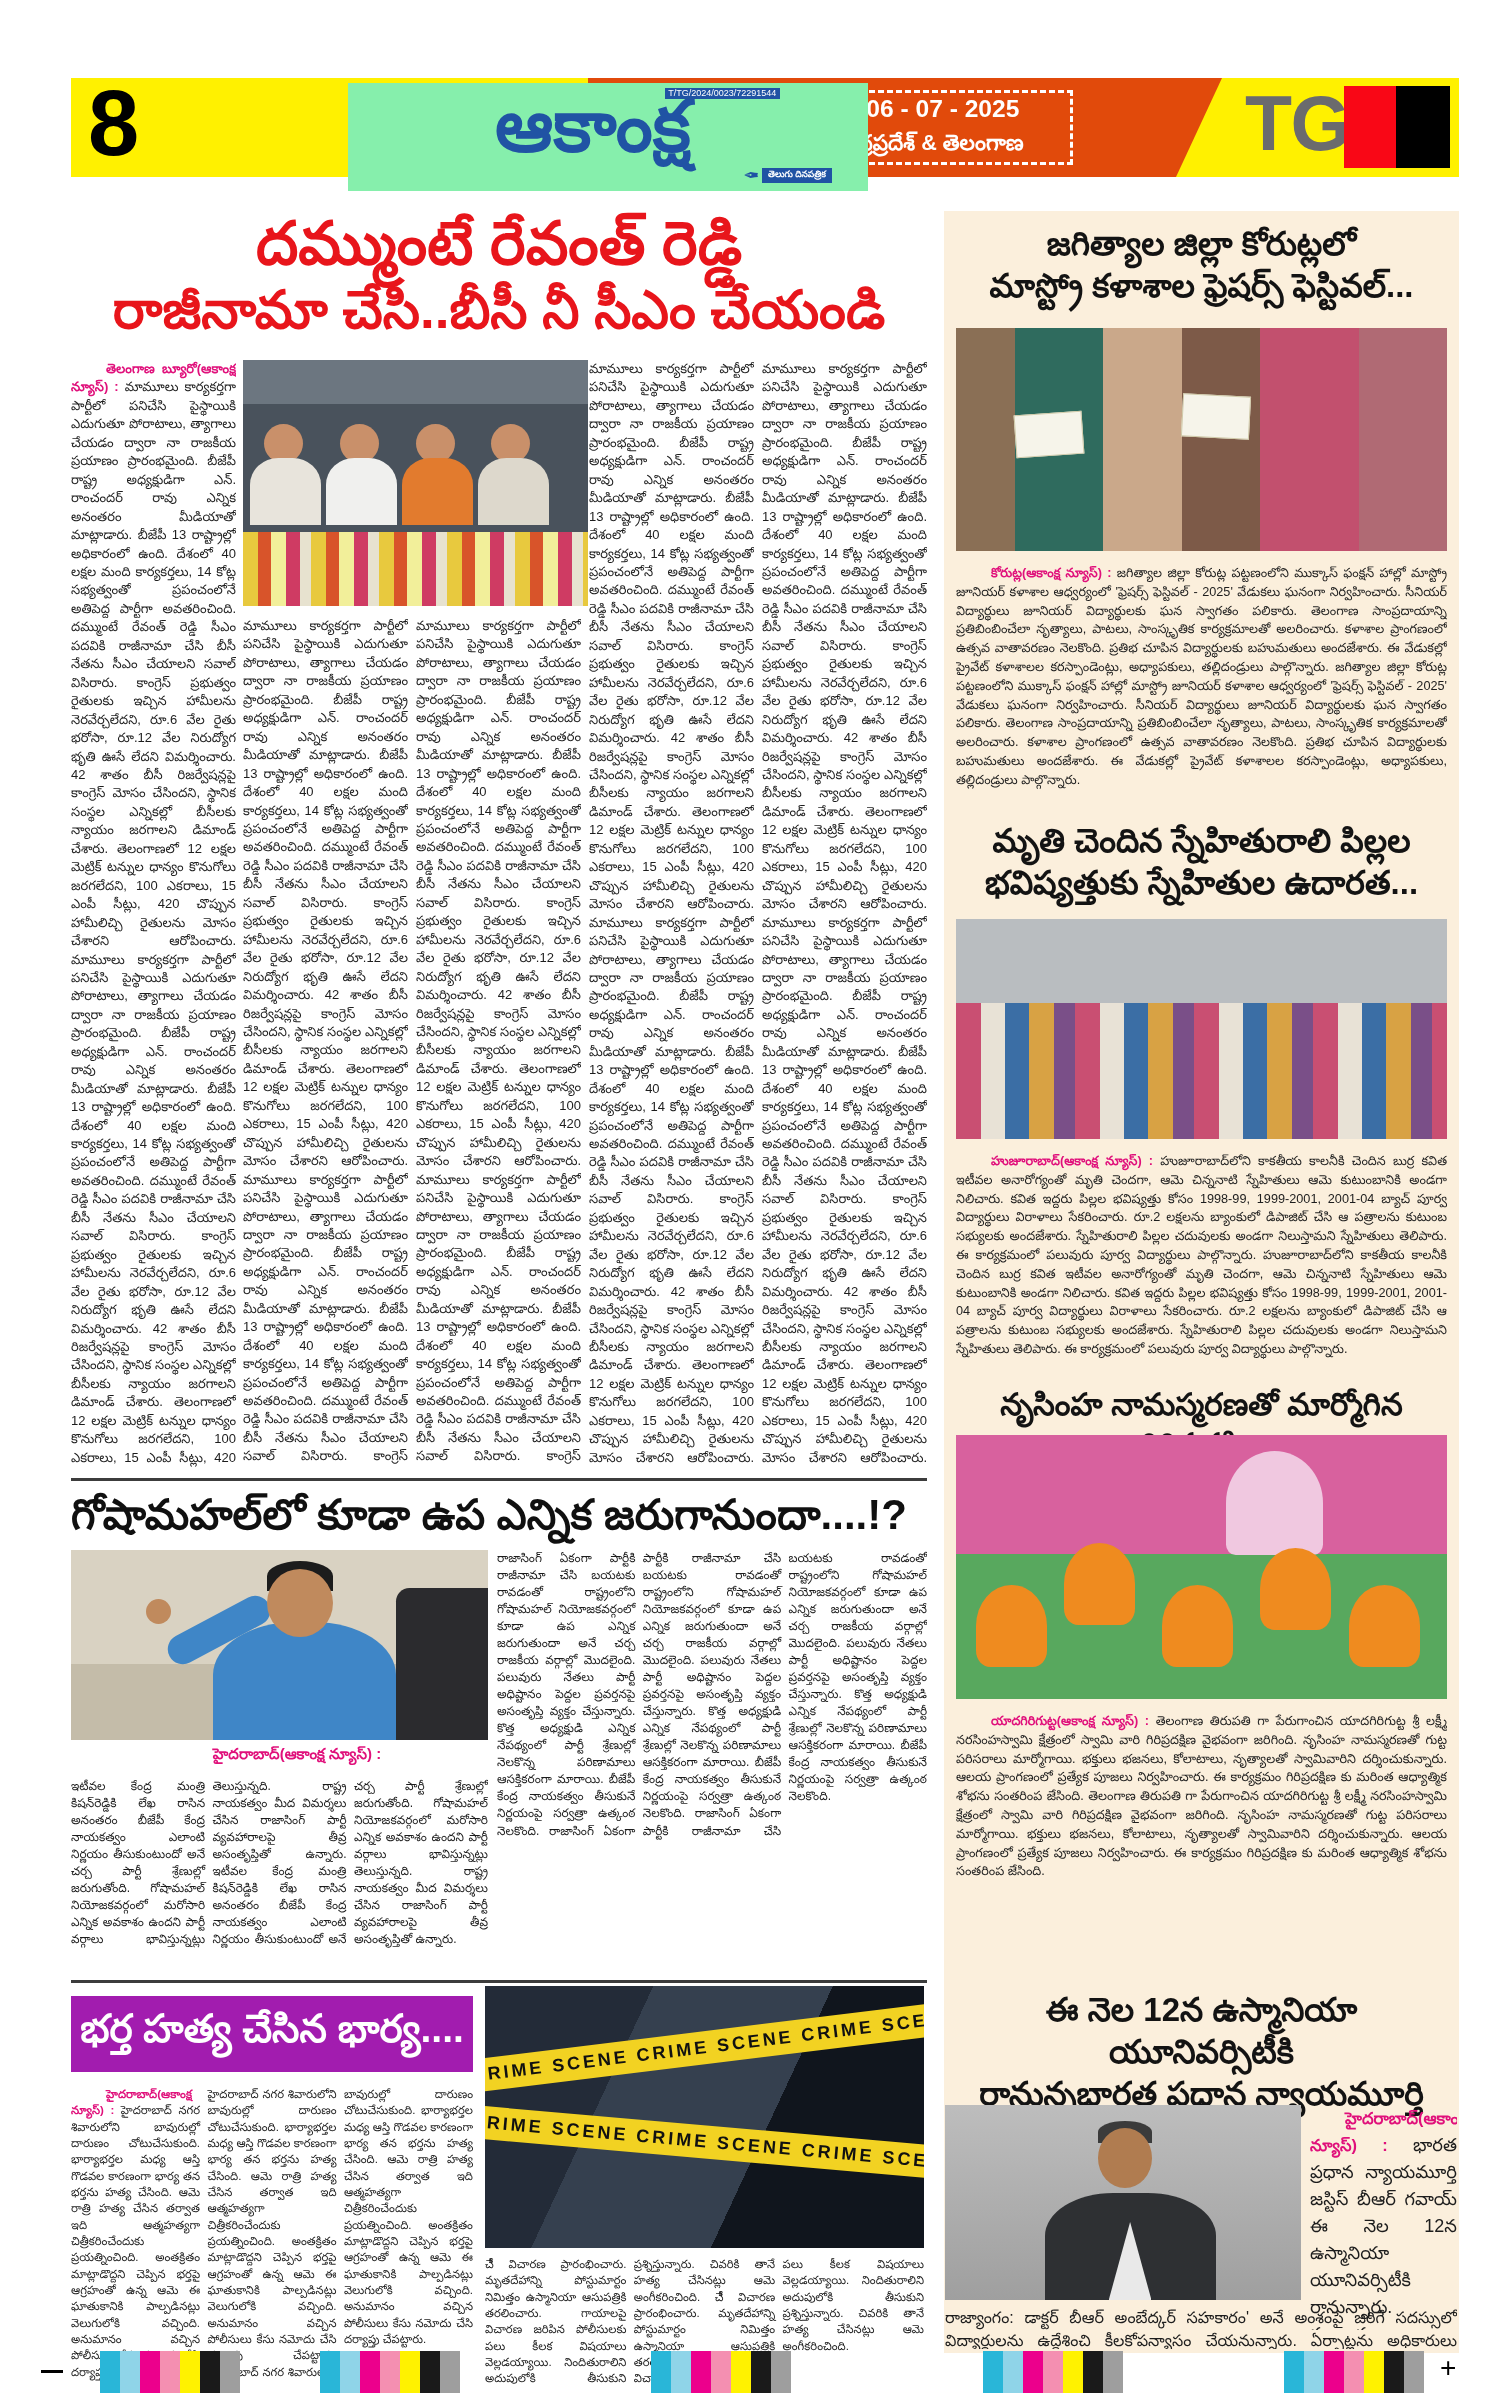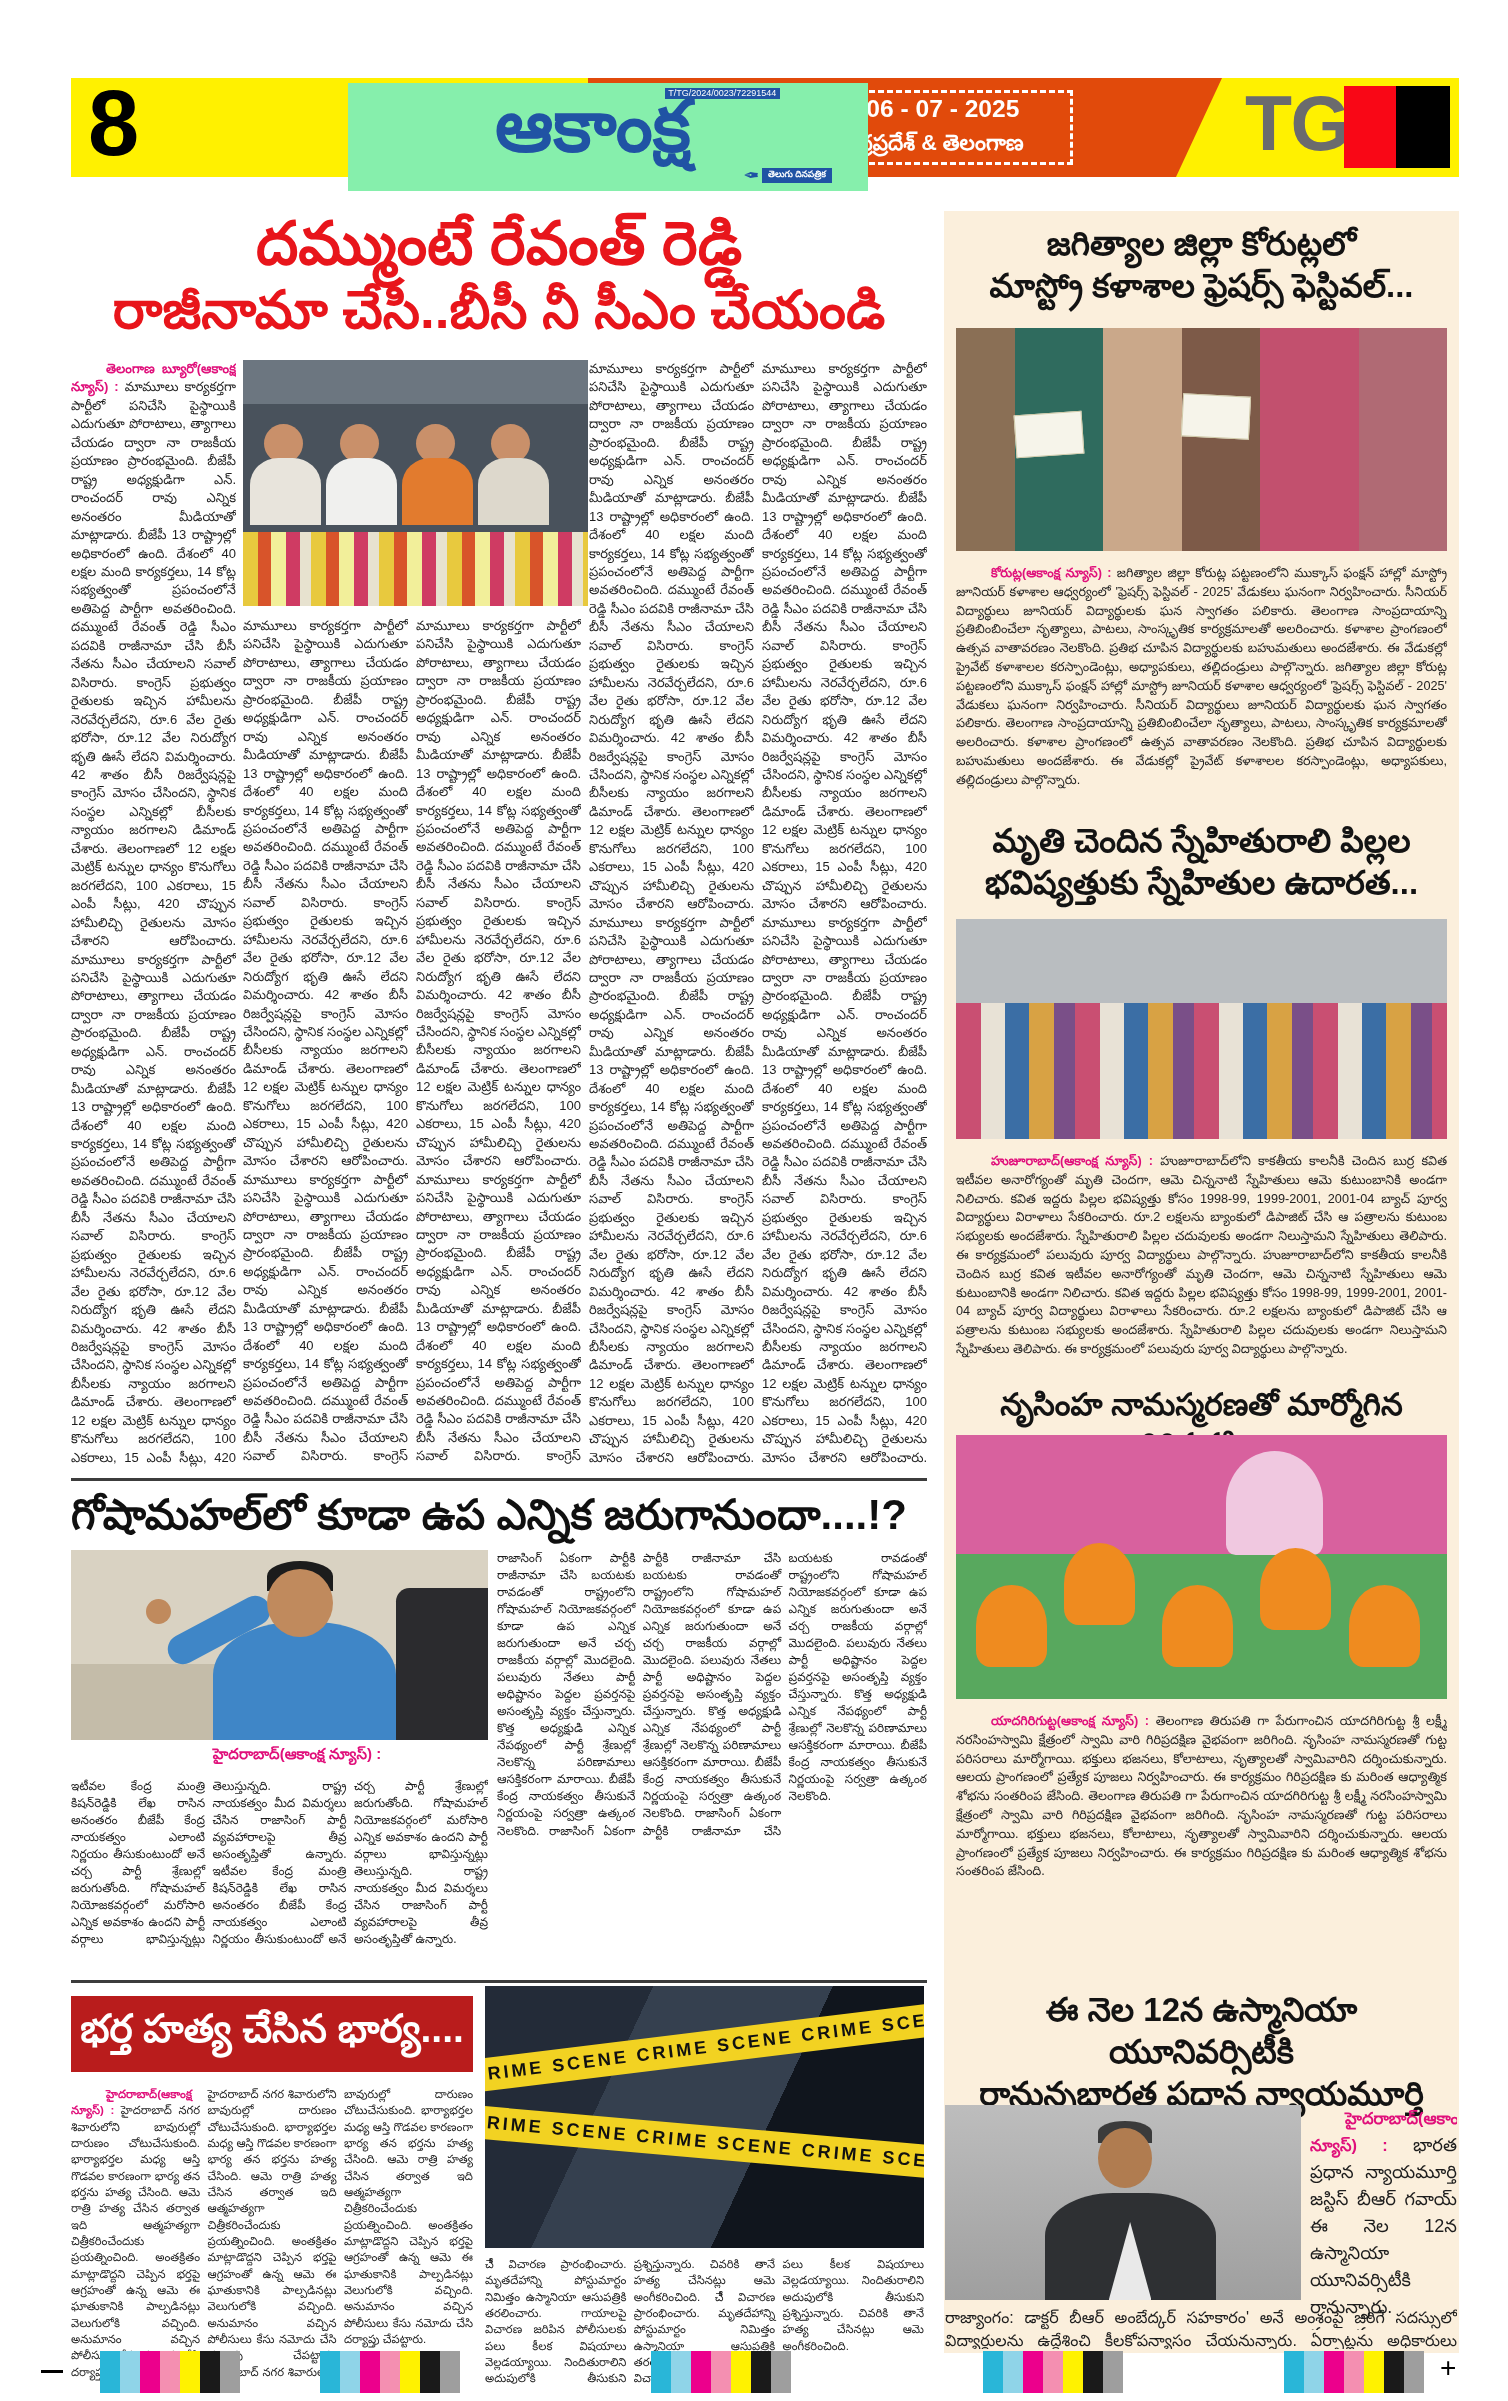--- a/index.html
+++ b/index.html
@@ -59,21 +59,21 @@
   .photo-rajasingh .shirt { position:absolute; left:34%; bottom:0; width:44%; height:62%; background:#3f86c7; border-radius:45% 45% 0 0; }
   .photo-rajasingh .rshead { position:absolute; left:47%; top:10%; width:66px; height:68px; background:#c08a5d; border-radius:50%; }
   .photo-rajasingh .hair { position:absolute; left:47%; top:6%; width:66px; height:30px; background:#1c1c1c; border-radius:50% 50% 0 0; }
   .photo-rajasingh .arm { position:absolute; left:22%; top:34%; width:112px; height:30px; background:#3f86c7; transform:rotate(-28deg); border-radius:15px; }
   .photo-rajasingh .hand { position:absolute; left:18%; top:26%; width:25px; height:25px; background:#c08a5d; border-radius:50%; }
   .gosha-byline { position:absolute; left:71px; top:1745px; width:417px; text-align:center; font-size:15px; }
   .gosha-left { position:absolute; left:71px; top:1778px; width:417px; height:195px; column-count:3; column-gap:7.4px; font-size:12px; }
   .gosha-right { position:absolute; left:497px; top:1550px; width:430px; height:423px; column-count:3; column-gap:7.4px; font-size:12px; }
 
   
-  .murder-banner { position:absolute; left:71px; top:1996px; width:402px; height:76px; background:#b91c1c;
+  .murder-banner { position:absolute; left:71px; top:1996px; width:402px; height:76px; background:#a21caf;
                    display:flex; align-items:center; justify-content:center; color:#fff; font-size:39px; font-weight:900; }
   .murder-left { position:absolute; left:71px; top:2086px; width:402px; height:307px; column-count:3; column-gap:7.4px; font-size:11.5px; }
   .photo-crime { left:485px; top:1986px; width:439px; height:262px; background:linear-gradient(115deg,#232b38 0 30%,#35404f 30% 62%,#10151d 62% 100%); }
   .tape { position:absolute; left:-15px; width:506px; height:33px; background:#f2d222; color:#111; font-weight:900; font-size:18px;
           letter-spacing:3px; display:flex; align-items:center; white-space:nowrap; overflow:hidden; }
   .tape.t1 { top:43px; transform:rotate(-7deg); }
   .tape.t2 { top:141px; transform:rotate(5deg); }
   .murder-below { position:absolute; left:485px; top:2256px; width:439px; height:135px; column-count:3; column-gap:7.4px; font-size:11.5px; }
 
   

